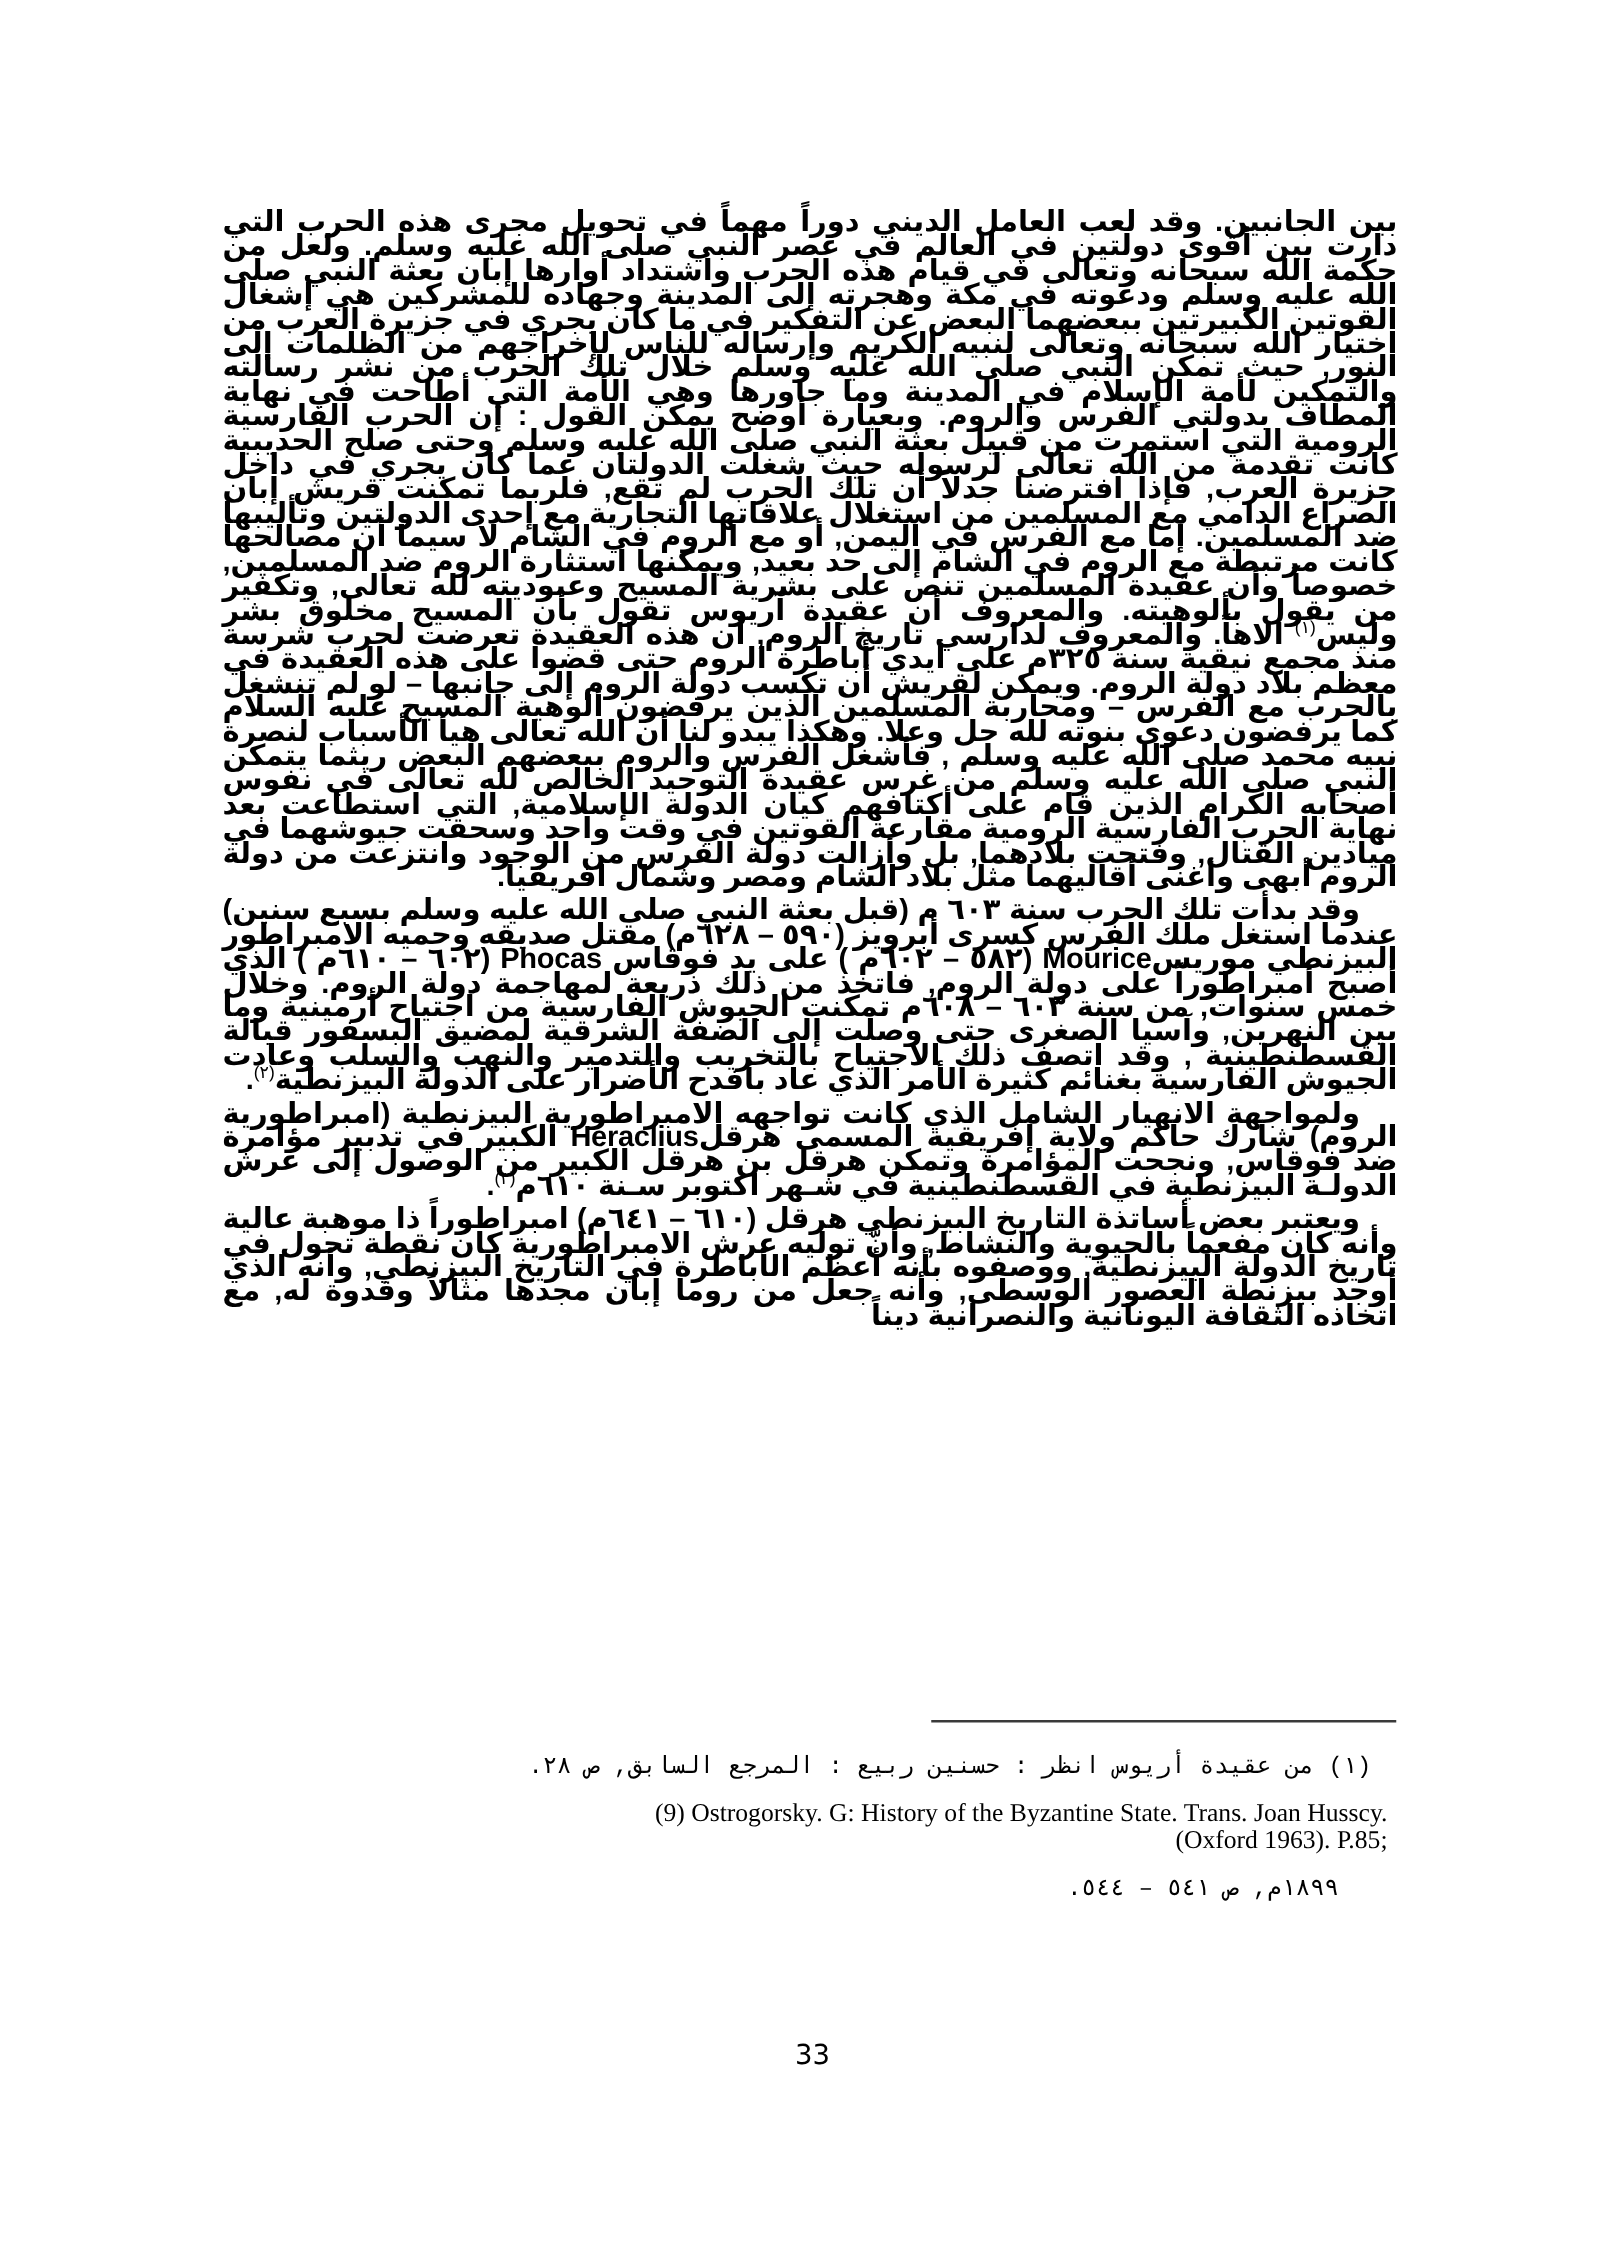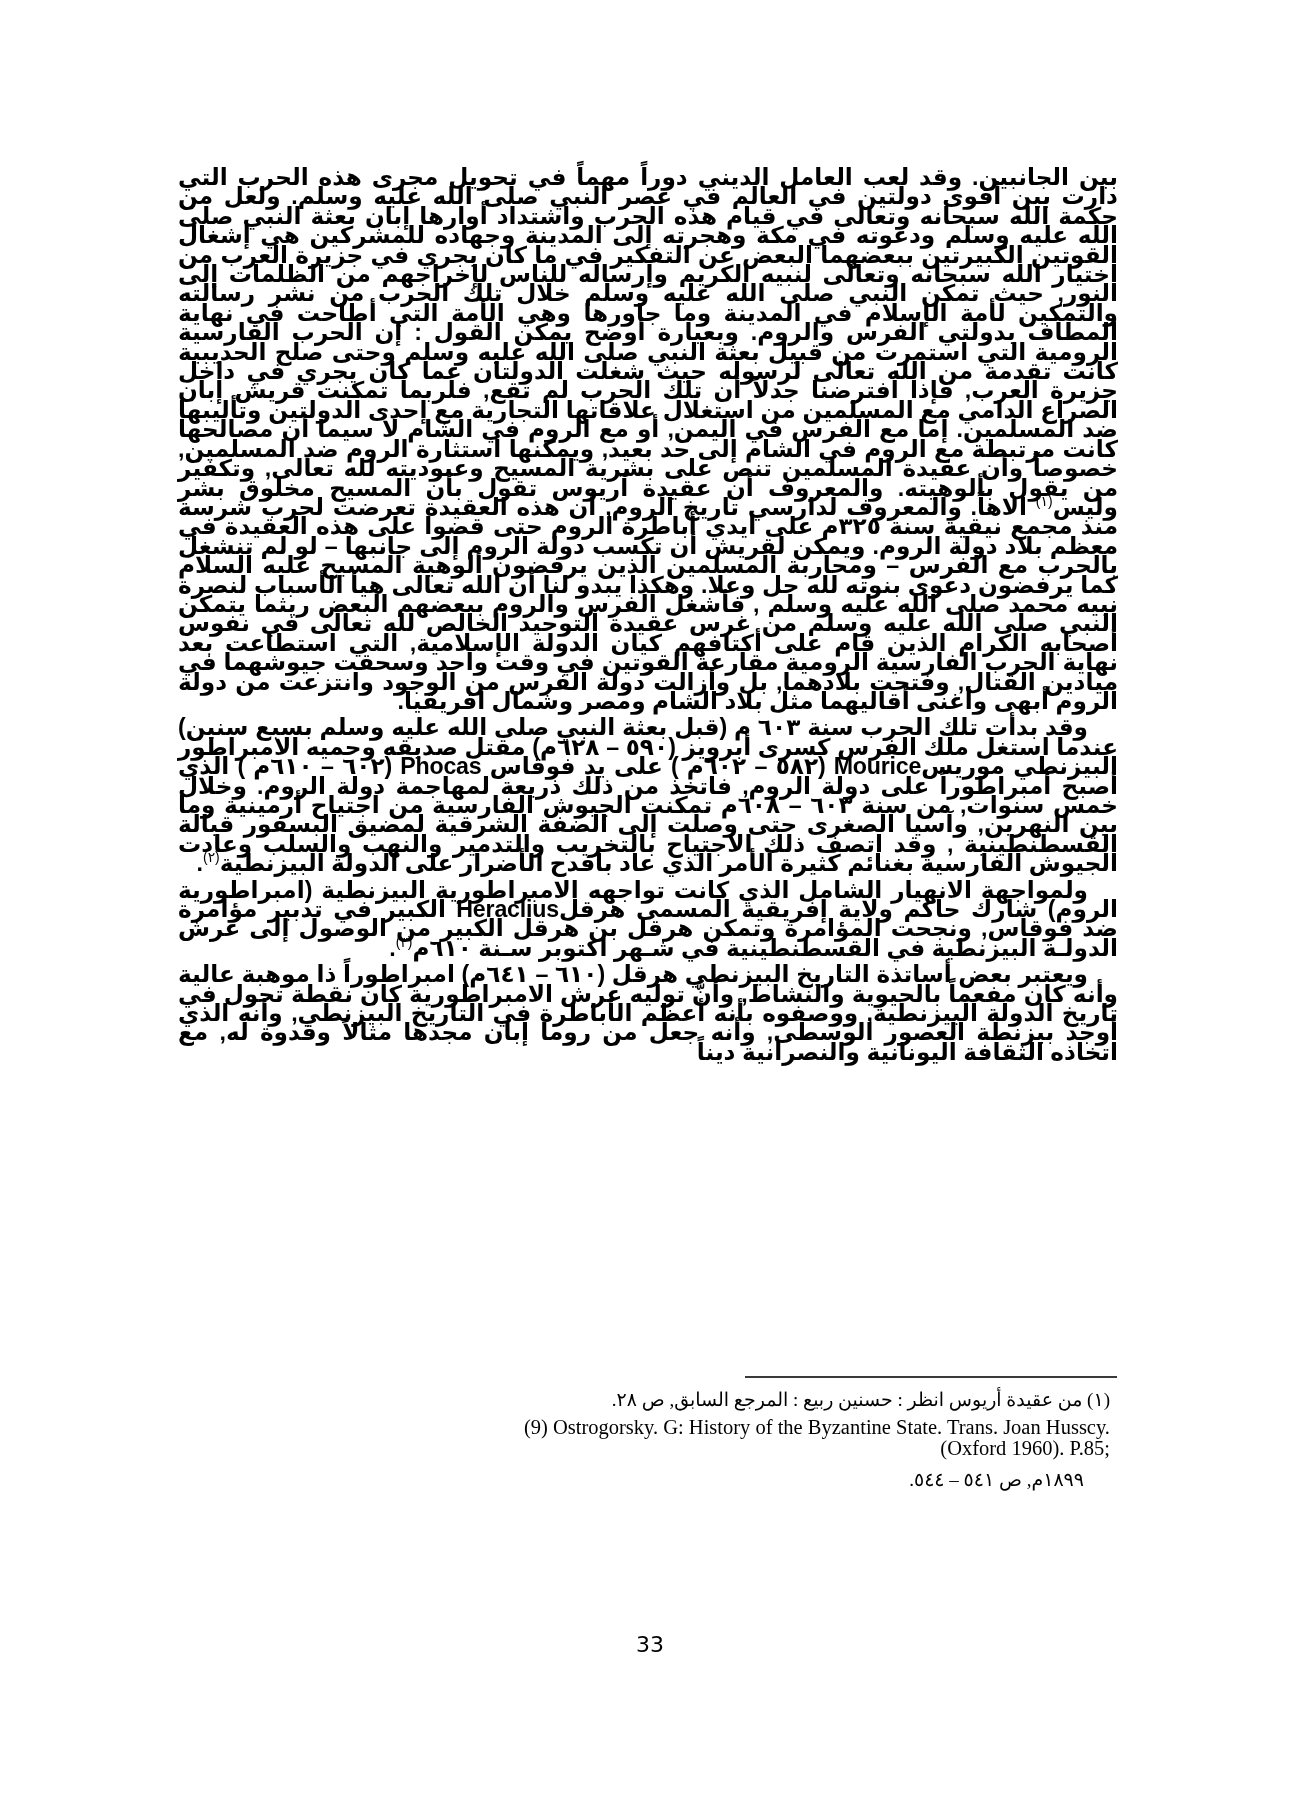--- a/index.html
+++ b/index.html
@@ -18,22 +18,22 @@
   .fn-rule {
     position: absolute; left: 745px; top: 1376px; width: 372px; height: 0;
     border-top: 2px solid #3a3a3a;
   }
   .footnotes {
     position: absolute; left: 190px; top: 1385px; width: 920px;
     font-size: 19px;
   }
   .fn-ar {
     direction: rtl; text-align: right;
-    font-family: Liberation Serif, serif;
-    font-weight: 400; line-height: 30px; margin: 0;
+    font-family: Liberation Mono, monospace;
+    font-weight: 400; line-height: 30px; margin: 13px;
   }
   .fn-en {
     direction: ltr; text-align: right;
     font-family: "Liberation Serif", "DejaVu Serif", serif;
     font-size: 20.5px; line-height: 21px; margin: 2px 0 6px 6px;
   }
   .fn-en .l2 { display: block; padding-left: 4px; }
   .fn-ar.hang { padding-right: 26px; }
   .page-number {
     position: absolute; left: 600px; top: 1632px; width: 100px; text-align: center;
@@ -55,19 +55,19 @@
 
     <p class="para indent"><span>ويعتبر بعض أساتذة التاريخ البيزنطي هرقل (٦١٠ – ٦٤١م) امبراطوراً ذا موهبة عالية وأنه كان مفعماً بالحيوية والنشاط, وأنَّ توليه عرش الامبراطورية كان نقطة تحول في تاريخ الدولة البيزنطية, ووصفوه بأنه أعظم الأباطرة في التاريخ البيزنطي, وأنه الذي أوجد بيزنطة العصور الوسطى, وأنه جعل من روما إبان مجدها مثالاً وقدوة له, مع اتخاذه الثقافة اليونانية والنصرانية ديناً</span></p>
   </div>
 
   <div class="fn-rule"></div>
 
   <div class="footnotes">
     <p class="fn-ar">(١) من عقيدة أريوس انظر : حسنين ربيع : المرجع السابق, ص ٢٨.</p>
     <p class="fn-en">
       <span>(9) Ostrogorsky. G: History of the Byzantine State. Trans. Joan Husscy.</span>
-      <span class="l2">(Oxford 1960). P.85;</span>
+      <span class="l2">(Oxford 1963). P.85;</span>
     </p>
     <p class="fn-ar hang">١٨٩٩م, ص ٥٤١ – ٥٤٤.</p>
   </div>
 
   <div class="page-number">33</div>
 </div>
 
 </body></html>

